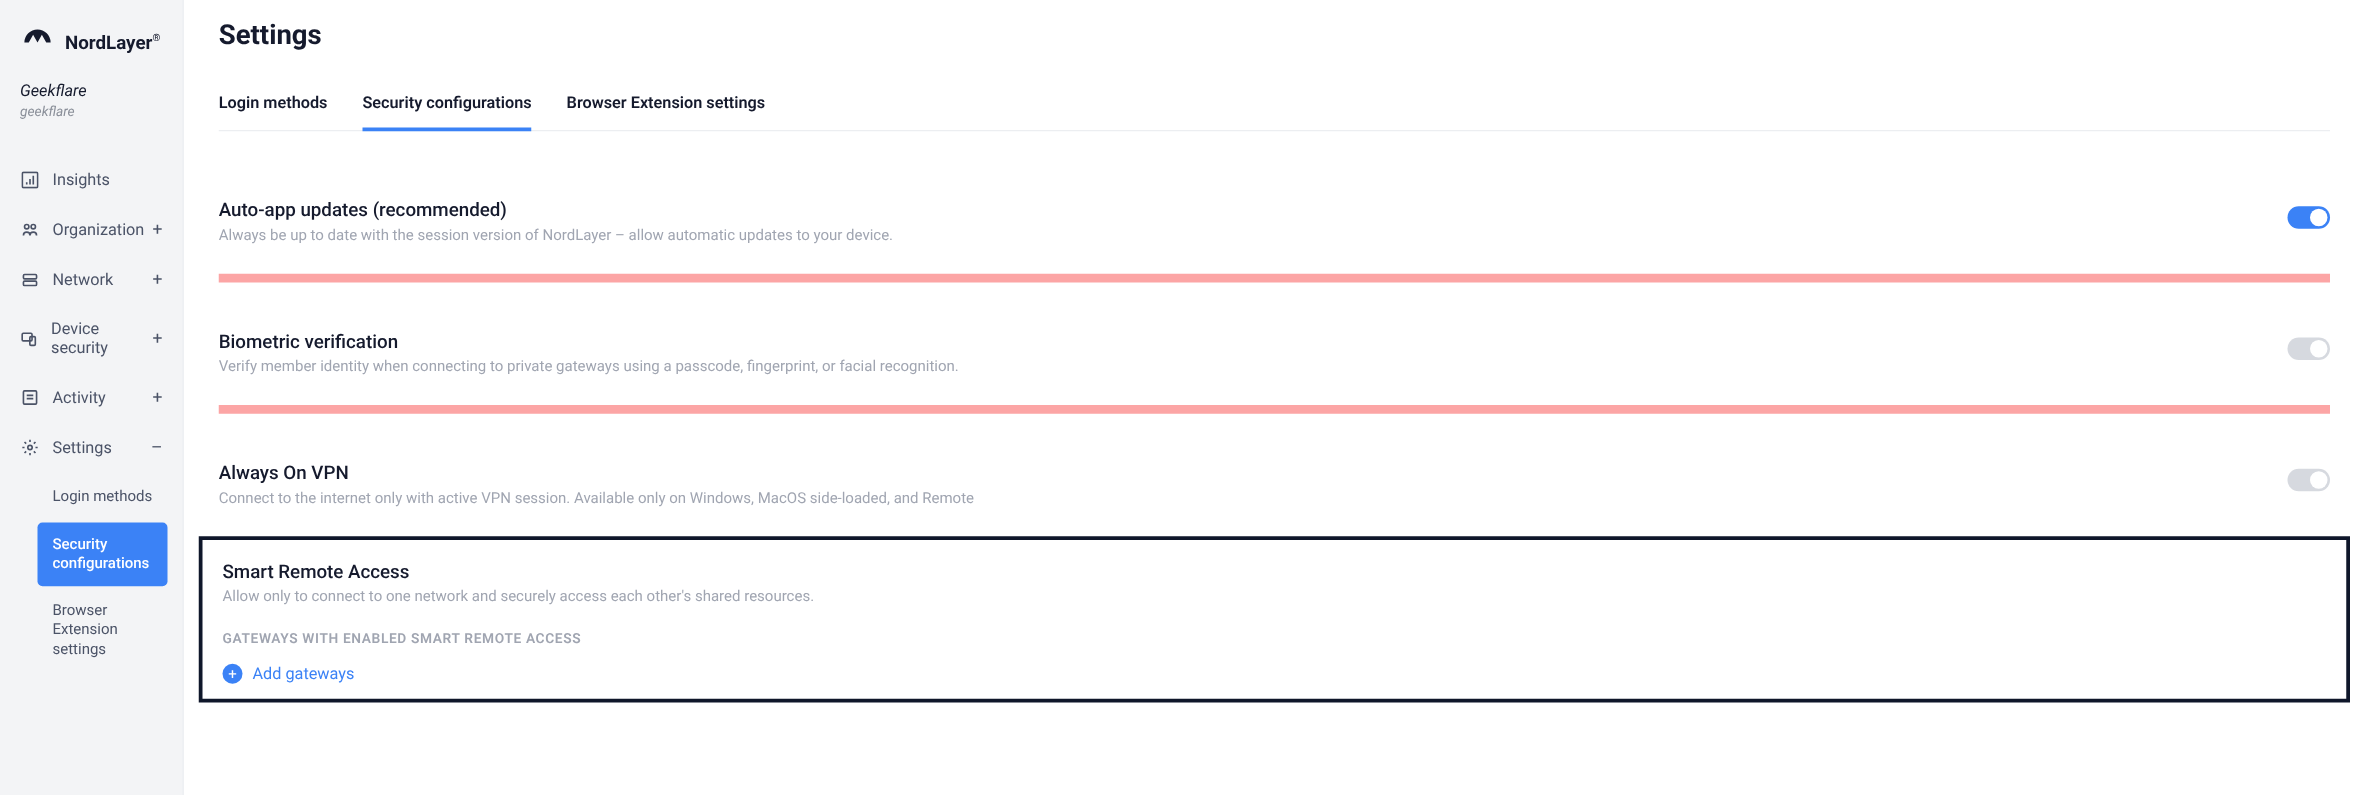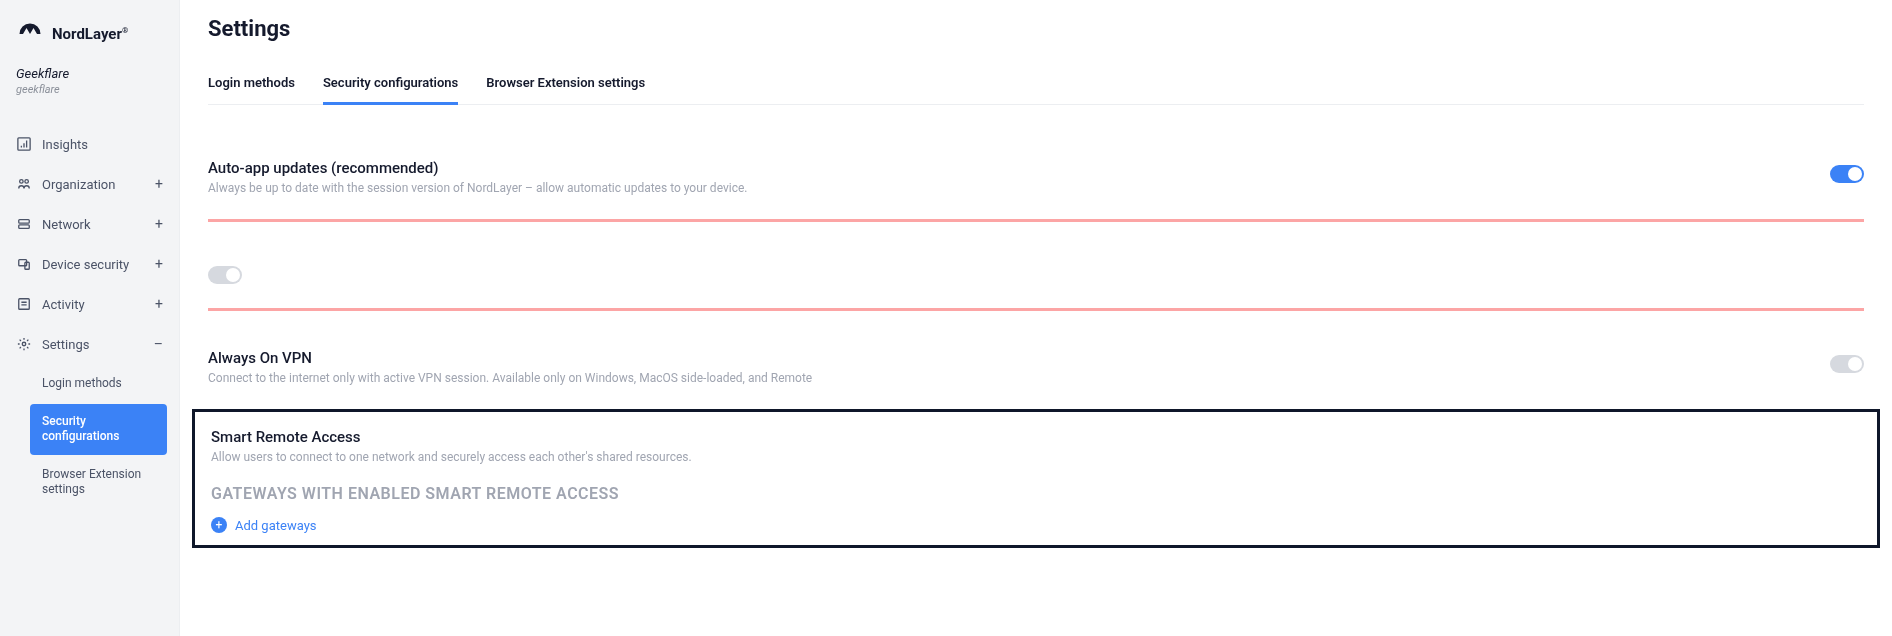--- a/index.html
+++ b/index.html
@@ -7,21 +7,21 @@
     font-family: -apple-system, BlinkMacSystemFont, "Segoe UI", Roboto, Helvetica, Arial, sans-serif;
     background: #ffffff;
     color: #151A2D;
     font-size: 14px;
     display: flex;
     min-height: 636px;
     width: 1892px;
   }
   
   .sidebar {
-    width: 180px;
+    width: 147px;
     background: #f3f4f6;
     border-right: 1px solid #eceef1;
     padding: 20px 0 0 0;
     flex-shrink: 0;
   }
   .logo-row {
     display: flex;
     align-items: center;
     padding: 0 16px 18px 16px;
   }
@@ -94,21 +94,21 @@
   }
   .tab.active {
     border-bottom: 3px solid #3b82f6;
     margin-bottom: -1px;
   }
   .setting {
     display: flex;
     align-items: flex-start;
     padding: 0 0 24px 0;
     margin-bottom: 38px;
-    border-bottom: 3px solid #fca5a5;
+    border-bottom: 7px solid #fca5a5;
   }
   .setting:last-of-type { border-bottom:none; margin-bottom: 0; }
   .setting .info { flex:1; }
   .setting-title { font-size: 15px; font-weight: 500; color:#151A2D; }
   .setting-desc { font-size: 12px; color: #a0a5b1; margin-top: 4px; }
   .toggle {
     width: 34px; height: 18px; border-radius: 10px;
     position: relative; cursor: pointer; flex-shrink:0;
     margin-top: 6px;
   }
@@ -121,21 +121,21 @@
   .toggle.on .knob { right:2px; }
   .toggle.off .knob { right:2px; } 
   
   .highlight-box {
     border: 3px solid #0f172a;
     padding: 16px 16px 12px 16px;
     margin-left: -16px;
     margin-right: -16px;
   }
   .gateways-label {
-    font-size: 16px;
+    font-size: 11px;
     font-weight: 600;
     letter-spacing: 0.5px;
     color: #a0a5b1;
     margin-top: 20px;
   }
   .add-gw {
     display:flex; align-items:center;
     color:#3b82f6; font-size:13px;
     margin-top: 14px; cursor:pointer;
   }
@@ -246,40 +246,44 @@
     <div class="info">
       <div class="setting-title">Auto-app updates (recommended)</div>
       <div class="setting-desc">Always be up to date with the session version of NordLayer – allow automatic updates to your device.</div>
     </div>
     <div class="toggle on">
         <span class="knob"></span>
       </div>
   </section>
 
   <section class="setting">
+    <div class="info">
+      <div class="setting-title">Biometric verification</div>
+      <div class="setting-desc">Verify member identity when connecting to private gateways using a passcode, fingerprint, or facial recognition.</div>
+    </div>
     <div class="toggle off">
         <span class="knob"></span>
       </div>
   </section>
 
   <section class="setting">
     <div class="info">
       <div class="setting-title">Always On VPN</div>
       <div class="setting-desc">Connect to the internet only with active VPN session. Available only on Windows, MacOS side-loaded, and Remote</div>
     </div>
     <div class="toggle off">
         <span class="knob"></span>
       </div>
   </section>
 
   <div class="highlight-box">
     <section class="setting" style="border:none;margin:0;padding:0;">
       <div class="info">
         <div class="setting-title">Smart Remote Access</div>
-        <div class="setting-desc">Allow users to connect to one network and securely access each other's shared resources.</div>
+        <div class="setting-desc">Allow only to connect to one network and securely access each other's shared resources.</div>
         <div class="gateways-label">GATEWAYS WITH ENABLED SMART REMOTE ACCESS</div>
         <div class="add-gw">
           <span class="plus">+</span>
           <span>Add gateways</span>
         </div>
       </div>
     </section>
   </div>
 </main>
 

